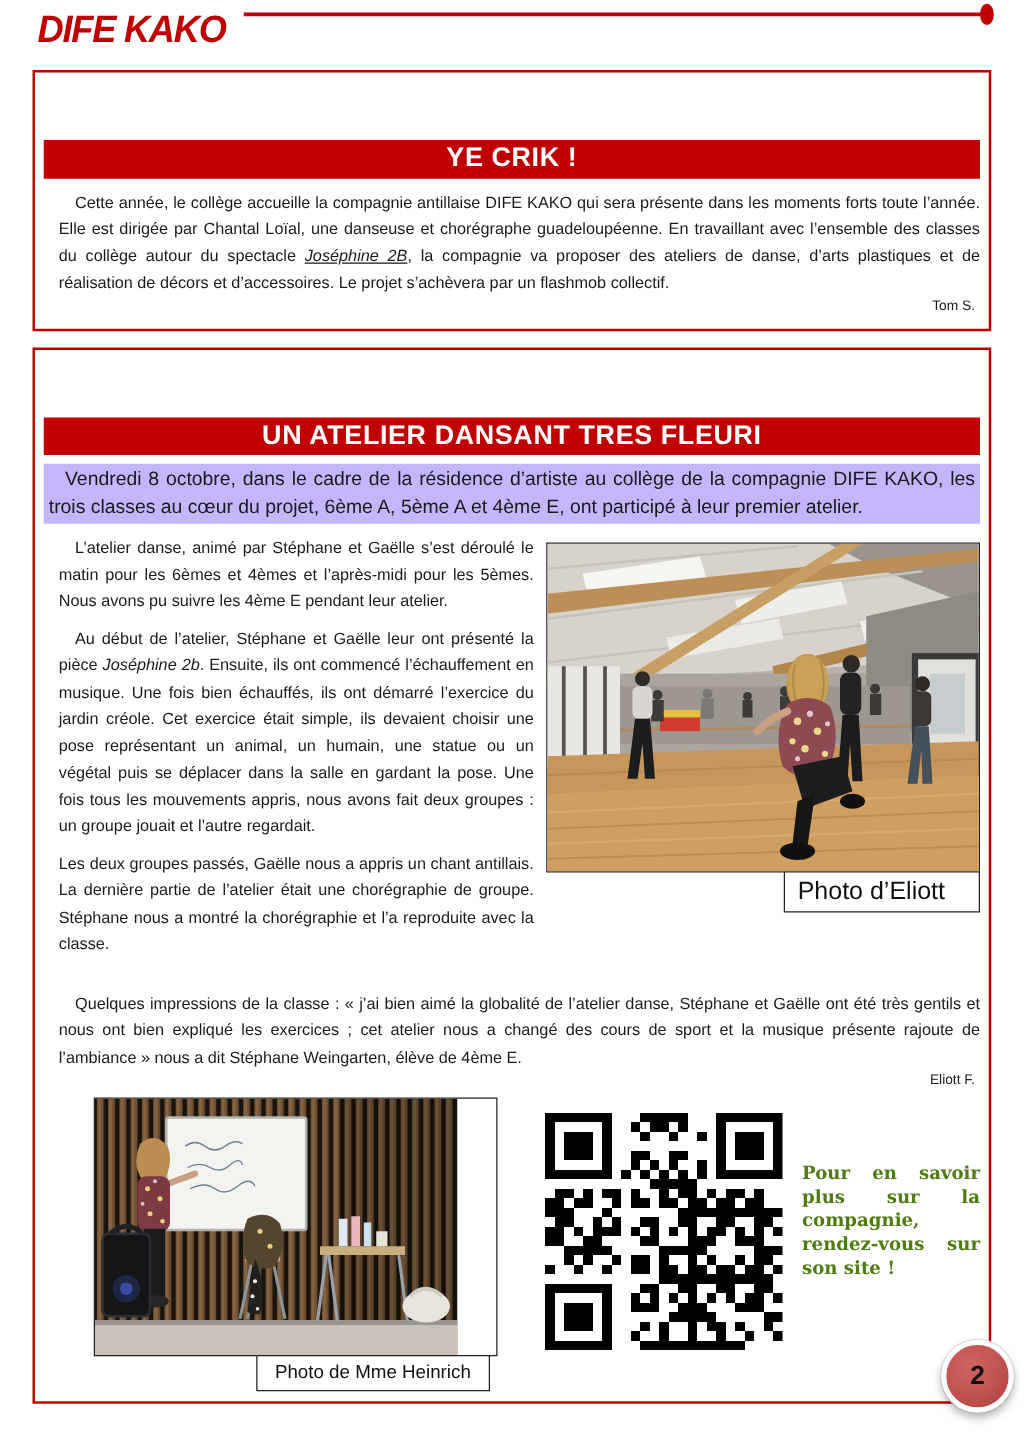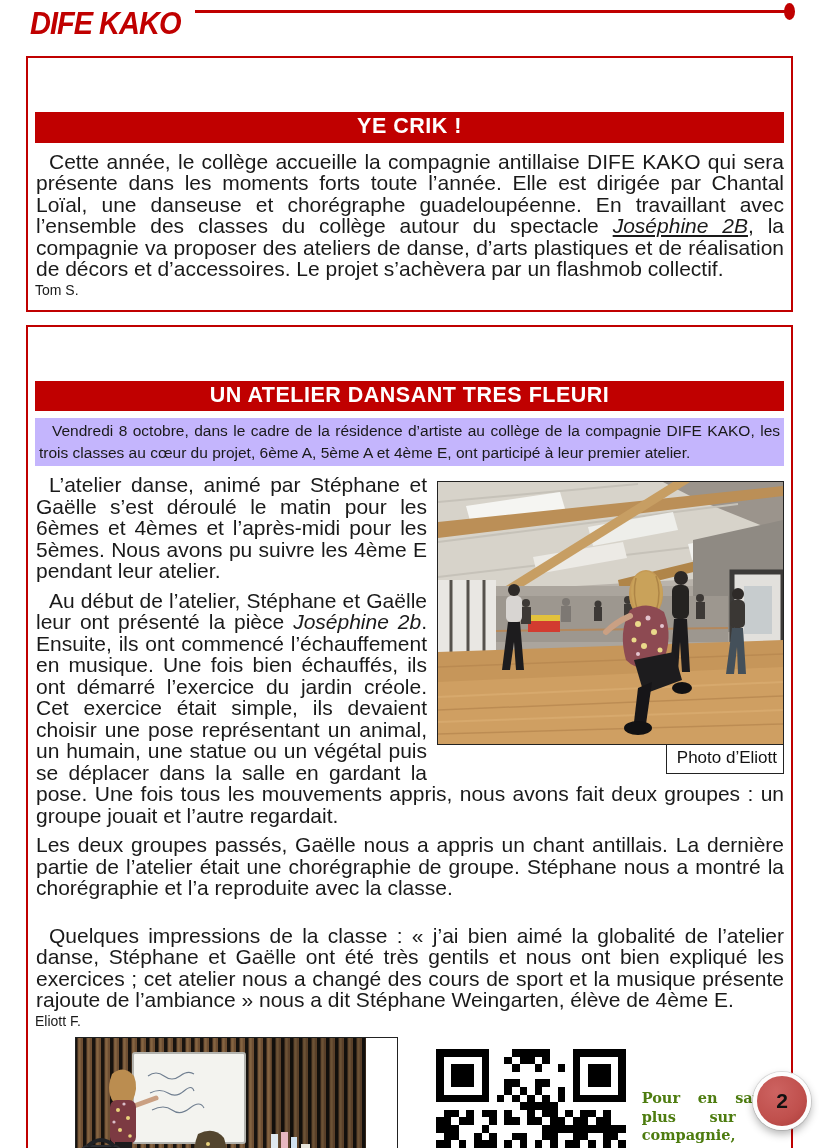--- a/index.html
+++ b/index.html
@@ -24,39 +24,39 @@
     padding:6px 7px 8px 7px;box-sizing:border-box;width:767px;
   }
   .article-box.first{margin-top:6px;}
   .article-box.second{margin-top:13px;min-height:818px;}
   .bar-header{
     background:#C00000;color:#ffffff;text-align:center;
     font-size:21.5px;font-weight:bold;letter-spacing:.5px;
     padding:3px 0 4px 0;line-height:1.1;margin-top:48px;
   }
   .body-text{
-    font-size:21px;line-height:21.5px;text-align:justify;margin:8px 0 0 1px;
+    font-size:13px;line-height:21.5px;text-align:justify;margin:8px 0 0 12px;
   }
   .indent{text-indent:13px;}
   .title-ref-underline{font-style:italic;text-decoration:underline;}
   .title-ref{font-style:italic;}
-  .signature{font-size:14px;margin:2px 4px 4px 0;}
+  .signature{text-align:right;font-size:11px;margin:2px 4px 4px 0;}
   .lead{
     background:#c4b5fd;margin-top:7px;padding:2px 4px 3px 4px;
     font-size:15.5px;line-height:21.5px;text-align:justify;text-indent:13px;
   }
   
   .col-zone{margin-top:2px;}
   .figure-right{
     float:right;width:347px;margin:7px 0 4px 10px;
   }
   .figure-right .photo-frame{border:1px solid #222;line-height:0;}
   .caption-box{
     display:inline-block;border:1px solid #222;background:#fff;
-    font-size:17px;line-height:1.2;padding:3px 6px 4px 10px;color:#111;
+    font-size:20px;line-height:1.2;padding:3px 27px 4px 10px;color:#111;
   }
   .figure-right .caption-box{float:right;margin-top:-1px;}
   .clear{clear:both;}
   
   .bottom-row{display:flex;align-items:flex-start;margin:8px 0 0 40px;}
   .figure-bottom{width:340px;}
   .figure-bottom .photo-frame{border:1px solid #222;line-height:0;}
   .figure-bottom .caption-wrap{text-align:right;margin-top:-1px;padding-right:6px;}
   .figure-bottom .caption-box{padding:4px 14px 5px 14px;font-size:15px;}
   .qr-wrap{margin:12px 0 0 38px;width:190px;height:190px;}

